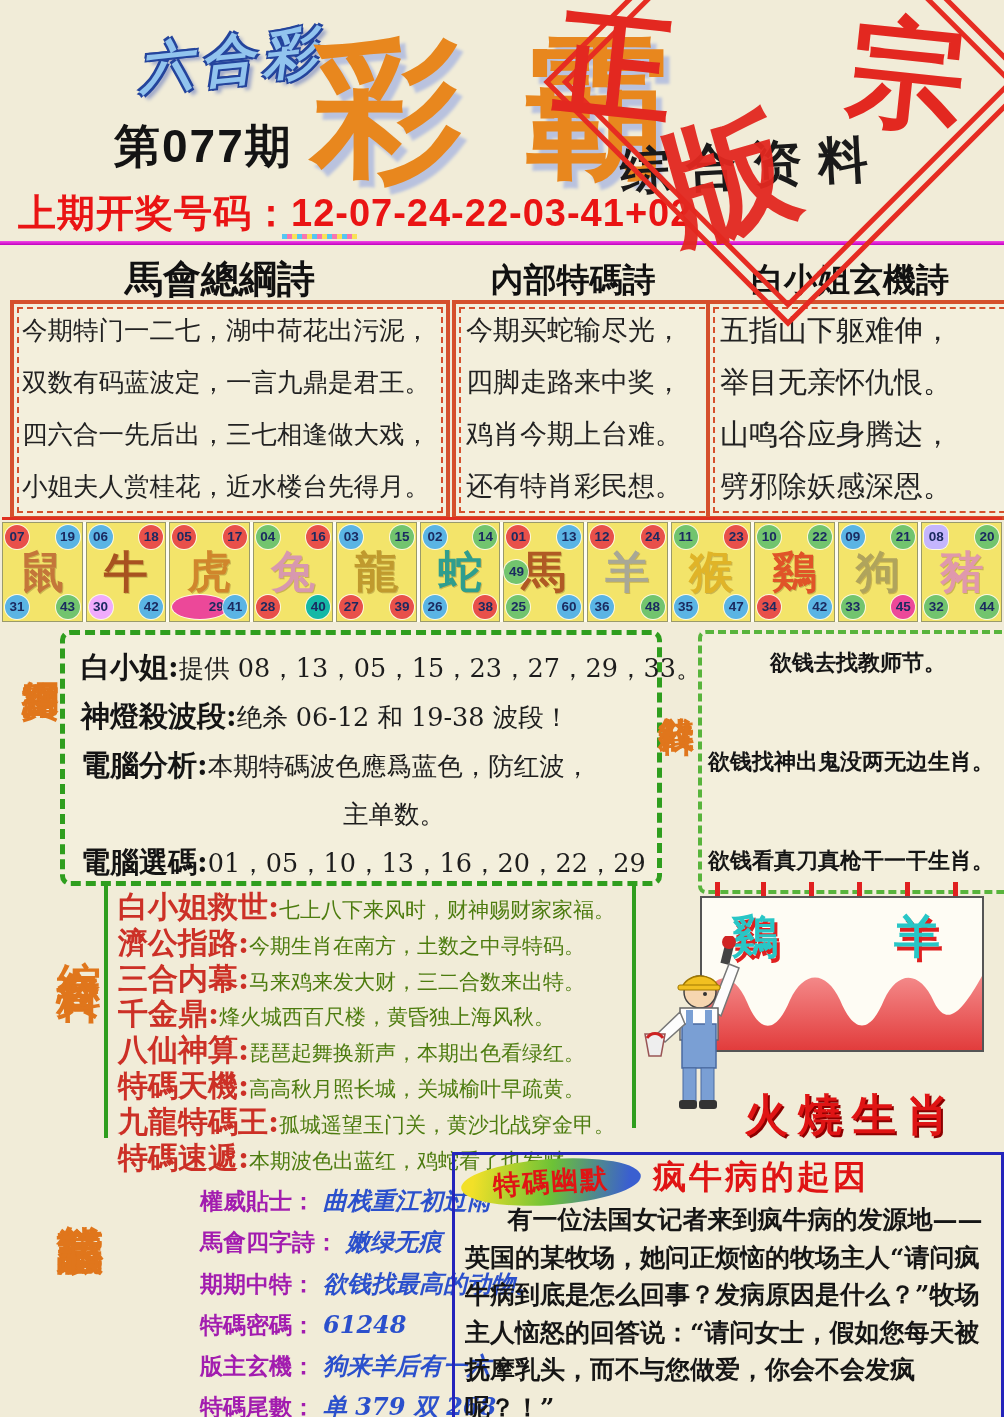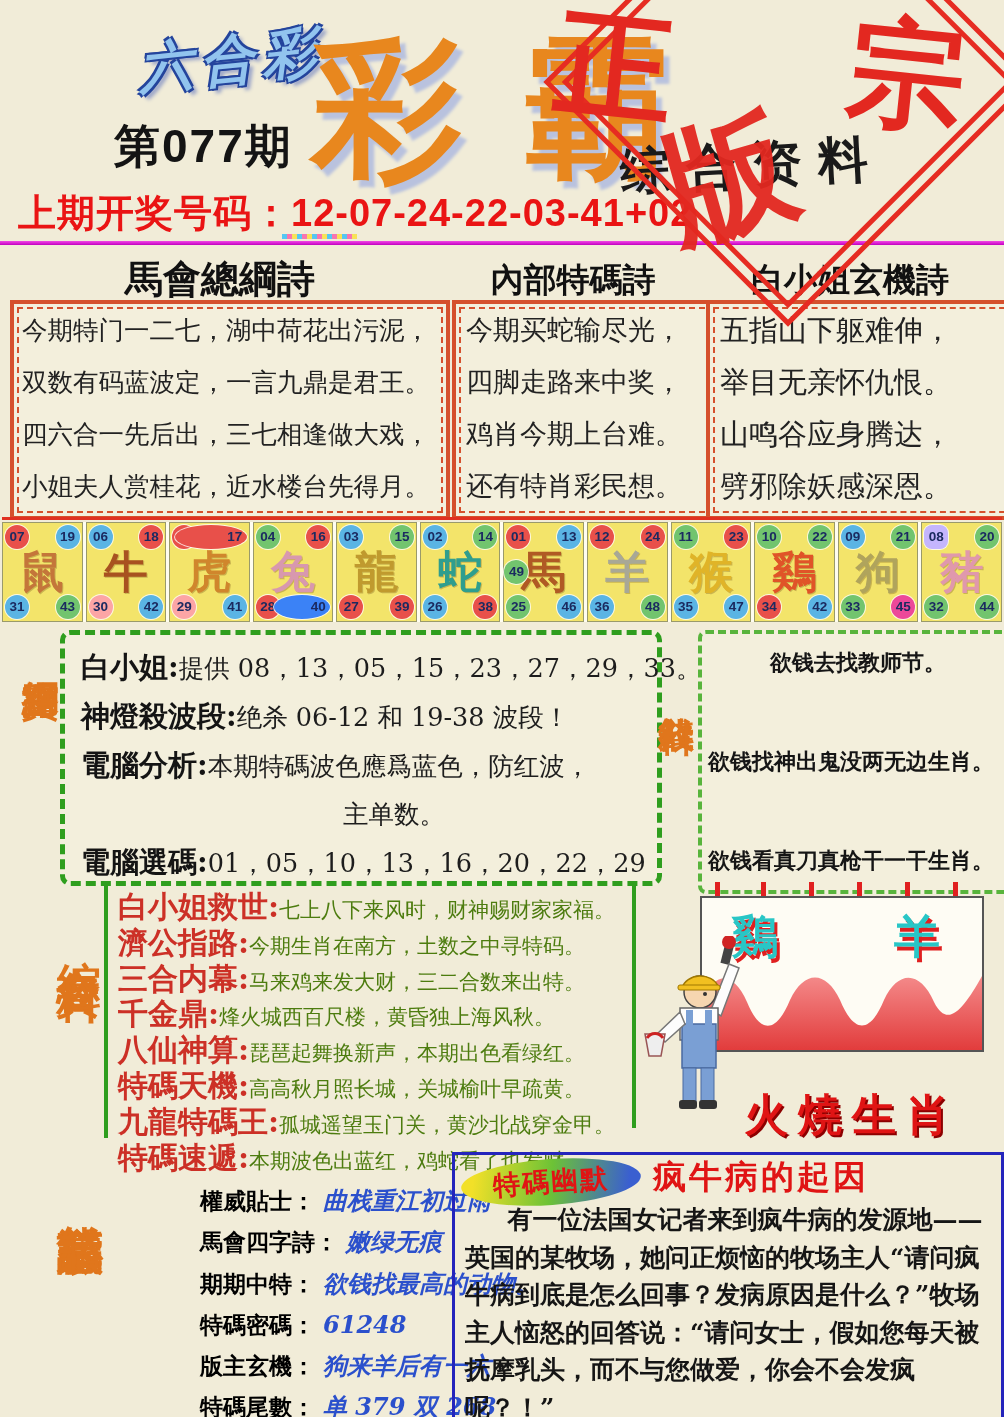--- a/index.html
+++ b/index.html
@@ -68,21 +68,21 @@
   .tassel{position:absolute;width:5px;height:15px;background:#e02020;top:4px;}
   .frame{position:absolute;left:55px;top:18px;width:280px;height:152px;border:2px solid #555;
          background:#fefcf4;overflow:hidden;}
   .banner-animals{position:absolute;left:30px;top:8px;font-size:46px;font-weight:bold;color:#28c6c6;
                   letter-spacing:50px;white-space:nowrap;text-shadow:3px 4px 0 #e02020;}
   .caption{left:744px;top:1086px;font-size:44px;font-weight:bold;color:#e01414;letter-spacing:10px;
            white-space:nowrap;text-shadow:2px 2px 0 #8c0000;}
 
   
   .m-rows .info-row{line-height:38.3px;white-space:nowrap;}
-  .m-rows .row-lab{font-size:23px;font-weight:bold;color:#000000;}
+  .m-rows .row-lab{font-size:23px;font-weight:bold;color:#a21caf;}
   .m-rows .row-txt{font-size:24px;font-weight:bold;font-style:italic;color:#2b50cc;margin-left:8px;}
 
   
   .joke-box{left:452px;top:1152px;width:546px;height:262px;border:3px solid #2424bc;}
   .joke-badge{position:absolute;left:6px;top:4px;width:180px;height:46px;border-radius:50%;
               background:linear-gradient(100deg,#f2e028 8%,#6cc236 50%,#3a5fd0 92%);
               transform:rotate(-4deg);text-align:center;line-height:46px;
               font-size:27px;font-weight:bold;color:#e01414;letter-spacing:2px;}
   .joke-title{position:absolute;left:198px;top:0px;font-size:33px;font-weight:bold;color:#e01414;
               letter-spacing:3px;white-space:nowrap;}
@@ -139,36 +139,36 @@
         <span class="z-animal" style="color: rgb(196, 118, 58);">鼠</span>
         <span class="num tl" style="background: rgb(232, 80, 74);">07</span>
         <span class="num tr" style="background: rgb(90, 180, 228);">19</span>
         <span class="num bl" style="background: rgb(90, 180, 228);">31</span>
         <span class="num br" style="background: rgb(114, 196, 110);">43</span>
       </div>
       <div class="z-cell">
         <span class="z-animal" style="color: rgb(168, 82, 32);">牛</span>
         <span class="num tl" style="background: rgb(90, 180, 228);">06</span>
         <span class="num tr" style="background: rgb(232, 80, 74);">18</span>
-        <span class="num bl" style="background: #fca5a5;">30</span>
+        <span class="num bl" style="background: #f0abfc;">30</span>
         <span class="num br" style="background: rgb(90, 180, 228);">42</span>
       </div>
       <div class="z-cell">
         <span class="z-animal" style="color: rgb(208, 134, 44);">虎</span>
         <span class="num tl" style="background: rgb(232, 80, 74);">05</span>
-        <span class="num tr" style="background: rgb(232, 80, 74); padding-left: 48px;">17</span>
-        <span class="num bl" style="background: #fca5a5;">29</span>
+        <span class="num tr" style="background: rgb(232, 80, 74);">17</span>
+        <span class="num bl" style="background: #ec4899; padding-left: 32px;">29</span>
         <span class="num br" style="background: rgb(90, 180, 228);">41</span>
       </div>
       <div class="z-cell">
         <span class="z-animal" style="color: rgb(216, 152, 174);">兔</span>
         <span class="num tl" style="background: rgb(114, 196, 110);">04</span>
         <span class="num tr" style="background: rgb(232, 80, 74);">16</span>
         <span class="num bl" style="background: rgb(232, 80, 74);">28</span>
-        <span class="num br" style="background: #3b82f6; padding-left: 32px;">40</span>
+        <span class="num br" style="background: #14b8a6;">40</span>
       </div>
       <div class="z-cell">
         <span class="z-animal" style="color: rgb(192, 154, 46);">龍</span>
         <span class="num tl" style="background: rgb(90, 180, 228);">03</span>
         <span class="num tr" style="background: rgb(114, 196, 110);">15</span>
         <span class="num bl" style="background: rgb(232, 80, 74);">27</span>
         <span class="num br" style="background: rgb(232, 80, 74);">39</span>
       </div>
       <div class="z-cell">
         <span class="z-animal" style="color: rgb(47, 158, 142);">蛇</span>
@@ -176,21 +176,21 @@
         <span class="num tr" style="background: rgb(114, 196, 110);">14</span>
         <span class="num bl" style="background: rgb(90, 180, 228);">26</span>
         <span class="num br" style="background: rgb(232, 80, 74);">38</span>
       </div>
       <div class="z-cell">
         <span class="z-animal" style="color: rgb(176, 90, 36);">馬</span>
         <span class="num tl" style="background: rgb(232, 80, 74);">01</span>
         <span class="num tr" style="background: rgb(90, 180, 228);">13</span>
         <span class="num ml" style="background: rgb(114, 196, 110);">49</span>
         <span class="num bl" style="background: rgb(114, 196, 110);">25</span>
-        <span class="num br" style="background: rgb(90, 180, 228);">46</span>
+        <span class="num br" style="background: rgb(90, 180, 228);">60</span>
       </div>
       <div class="z-cell">
         <span class="z-animal" style="color: rgb(168, 168, 150);">羊</span>
         <span class="num tl" style="background: rgb(232, 80, 74);">12</span>
         <span class="num tr" style="background: rgb(232, 80, 74);">24</span>
         <span class="num bl" style="background: rgb(90, 180, 228);">36</span>
         <span class="num br" style="background: rgb(114, 196, 110);">48</span>
       </div>
       <div class="z-cell">
         <span class="z-animal" style="color: rgb(224, 180, 40);">猴</span>

